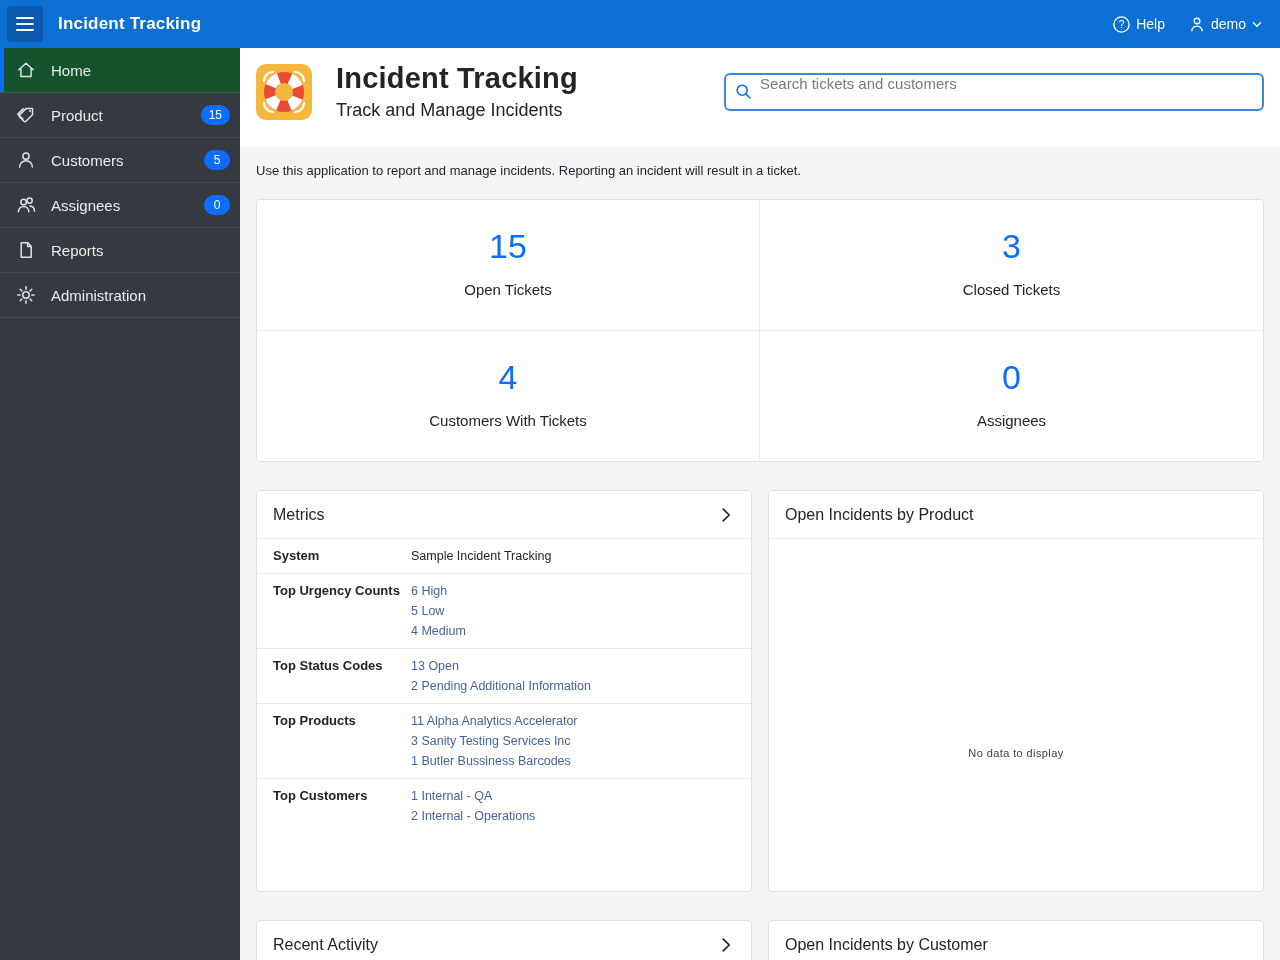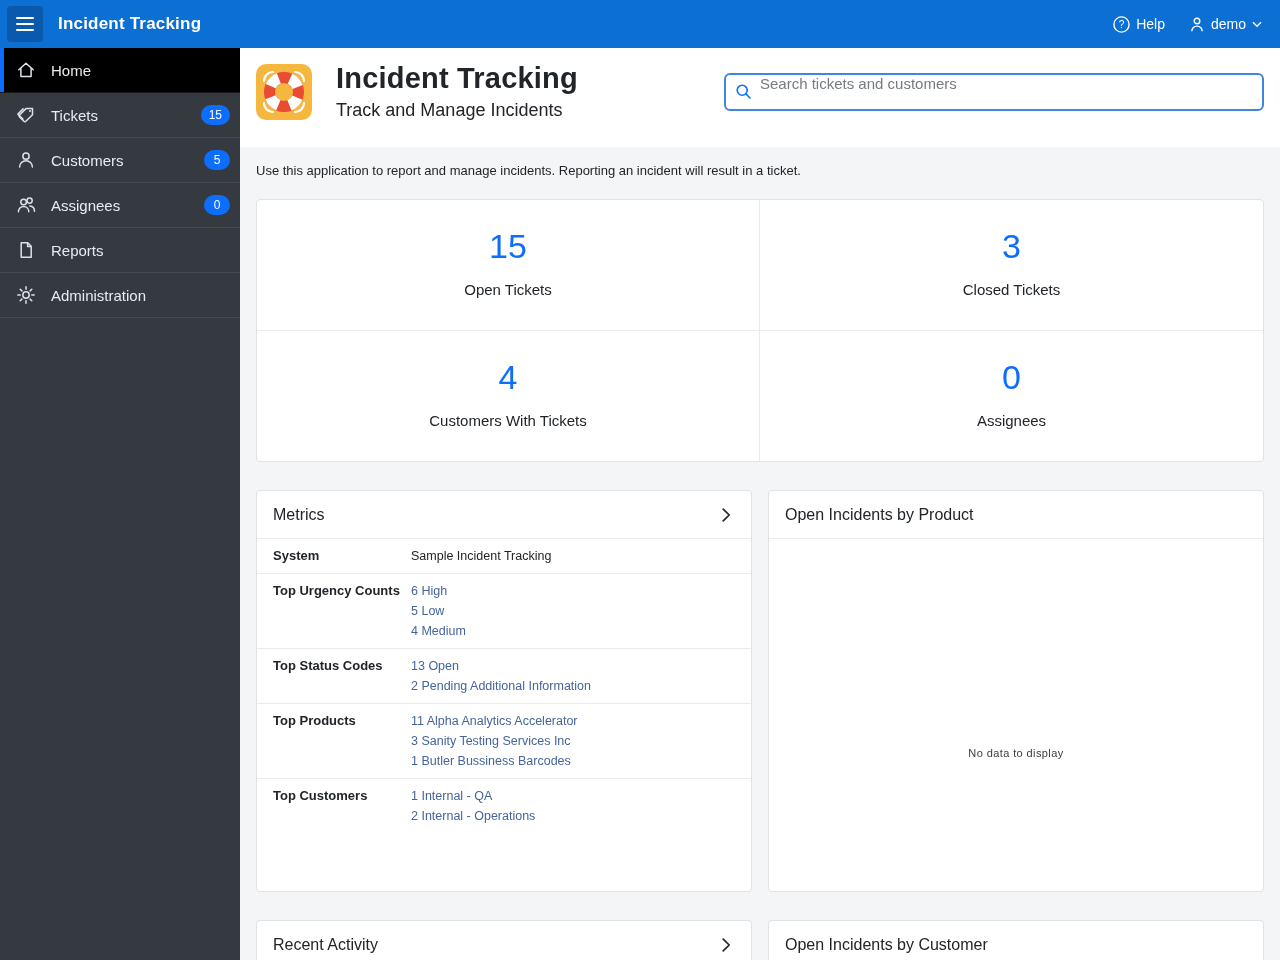--- a/index.html
+++ b/index.html
@@ -31,21 +31,21 @@
   .sidebar {
     position: fixed; top: 48px; left: 0; bottom: 0; width: 240px;
     background: #343a40;
   }
   .side-item {
     height: 45px; display: flex; align-items: center;
     padding: 0 10px 0 14px; color: #e9ecef; font-size: 15px;
     border-bottom: 1px solid rgba(255,255,255,0.09);
     position: relative; cursor: pointer;
   }
-  .side-item.active { background: #000000; }
+  .side-item.active { background: #14532d; }
   .side-item.active::before {
     content: ""; position: absolute; left: 0; top: 0; bottom: 0;
     width: 4px; background: #0d6efd;
   }
   .side-icon { width: 22px; height: 20px; margin: 0 13px 0 2px; display: flex; align-items: center; }
   .side-icon svg { stroke: #dee2e6; }
   .badge {
     margin-left: auto; background: #0d6efd; color: #fff;
     font-size: 12px; line-height: 1; padding: 4px 8px; min-width: 26px;
     text-align: center; border-radius: 10px;
@@ -161,21 +161,21 @@
     <span class="side-label">Home</span>
   </div>
   <div class="side-item">
     <span class="side-icon">
       <svg width="21" height="20" viewBox="0 0 21 20" fill="none" stroke-width="1.5" stroke-linecap="round" stroke-linejoin="round">
         <path d="M10.2 3.4h6.3v6.3l-6.6 6.6a1.4 1.4 0 0 1-2 0l-4.3-4.3a1.4 1.4 0 0 1 0-2z"></path>
         <circle cx="14" cy="6" r="1" fill="#dee2e6" stroke="none"></circle>
         <path d="M7.1 3.9 1.9 9.1l5 5"></path>
       </svg>
     </span>
-    <span class="side-label">Tickets</span>
+    <span class="side-label">Product</span>
     <span class="badge">15</span>
   </div>
   <div class="side-item">
     <span class="side-icon">
       <svg width="20" height="20" viewBox="0 0 20 20" fill="none" stroke-width="1.5" stroke-linecap="round">
         <circle cx="10" cy="6.2" r="3.1"></circle>
         <path d="M3.6 17c0-3.5 2.9-6.3 6.4-6.3s6.4 2.8 6.4 6.3"></path>
       </svg>
     </span>
     <span class="side-label">Customers</span>

